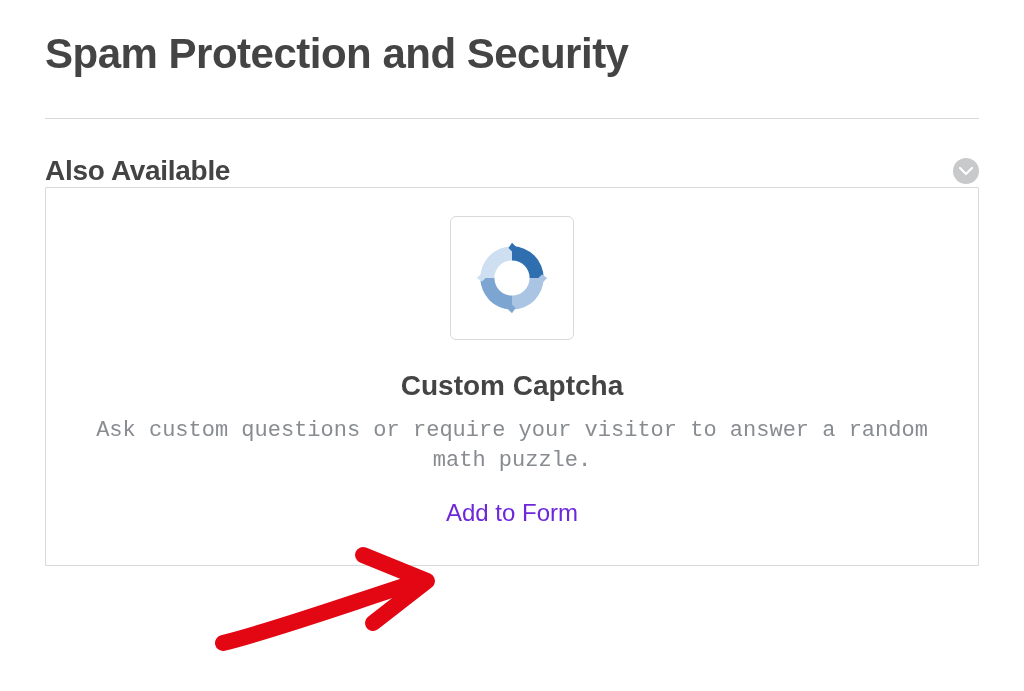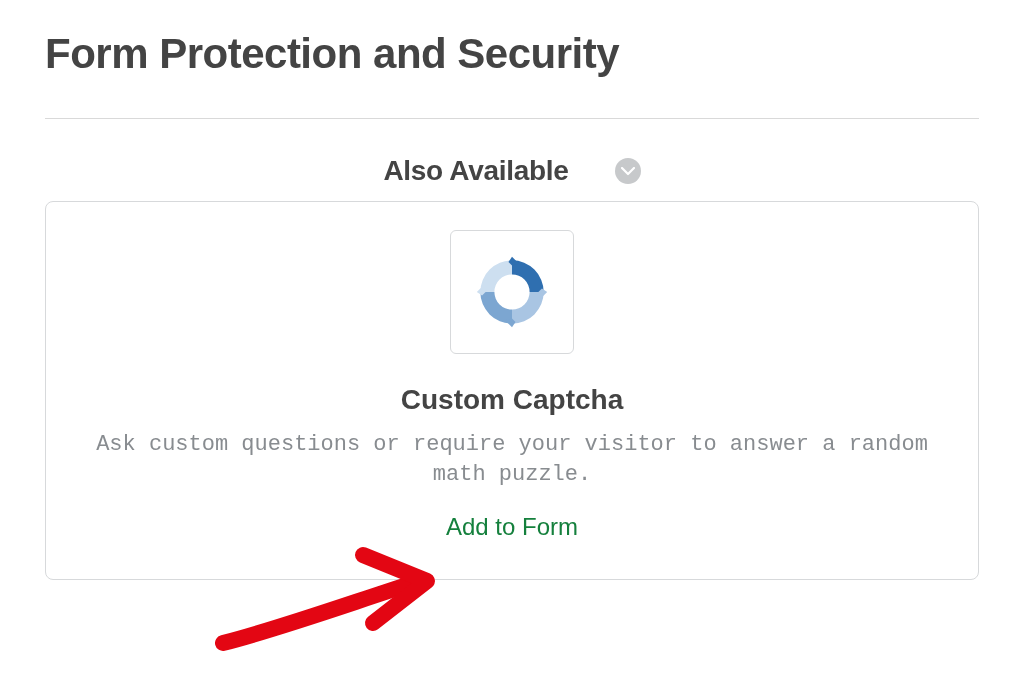--- a/index.html
+++ b/index.html
@@ -20,21 +20,21 @@
       margin-bottom: 40px;
     }
     .hr {
       border: none;
       border-top: 1px solid #d9d9d9;
       margin-bottom: 36px;
     }
     .subsection {
       display: flex;
       align-items: center;
-      justify-content: center;
+      justify-content: space-between;
       gap: 46px;
     }
     .subsection-title {
       font-size: 28px;
       font-weight: 700;
       color: #444;
       letter-spacing: -0.3px;
     }
     .chevron {
       width: 26px;
@@ -42,24 +42,23 @@
       border-radius: 50%;
       background: #c7c9cb;
       display: flex;
       align-items: center;
       justify-content: center;
       cursor: pointer;
     }
     .chevron svg { display: block; }
     .card {
       border: 1px solid #d7d9db;
-      border-radius: 8px;
+      border-radius: 1px;
       padding: 28px 30px 38px;
       text-align: center;
-      margin-top: 14px;
     }
     .icon-box {
       width: 124px;
       height: 124px;
       border: 1px solid #d7d9db;
       border-radius: 6px;
       margin: 0 auto 30px;
       display: flex;
       align-items: center;
       justify-content: center;
@@ -73,36 +72,36 @@
     }
     .card-desc {
       font-size: 22px;
       color: #888c90;
       margin-bottom: 24px;
       line-height: 1.35;
       font-family: Liberation Mono, monospace;
     }
     .add-link {
       font-size: 24px;
-      color: #15803d;
+      color: #6d28d9;
       text-decoration: none;
       cursor: pointer;
       display: inline-block;
     }
     .annotation-arrow {
       position: absolute;
       left: 215px;
       top: 535px;
       pointer-events: none;
     }
   </style>
 </head>
 <body>
 
-<h1 class="page-title">Form Protection and Security</h1>
+<h1 class="page-title">Spam Protection and Security</h1>
 
 <hr class="hr">
 
 <div class="subsection">
   <div class="subsection-title">Also Available</div>
   <div class="chevron">
     <svg width="14" height="9" viewBox="0 0 14 9">
       <path d="M1 1 L7 7 L13 1" stroke="#ffffff" stroke-width="2.2" fill="none" stroke-linecap="round" stroke-linejoin="round"></path>
     </svg>
   </div>

